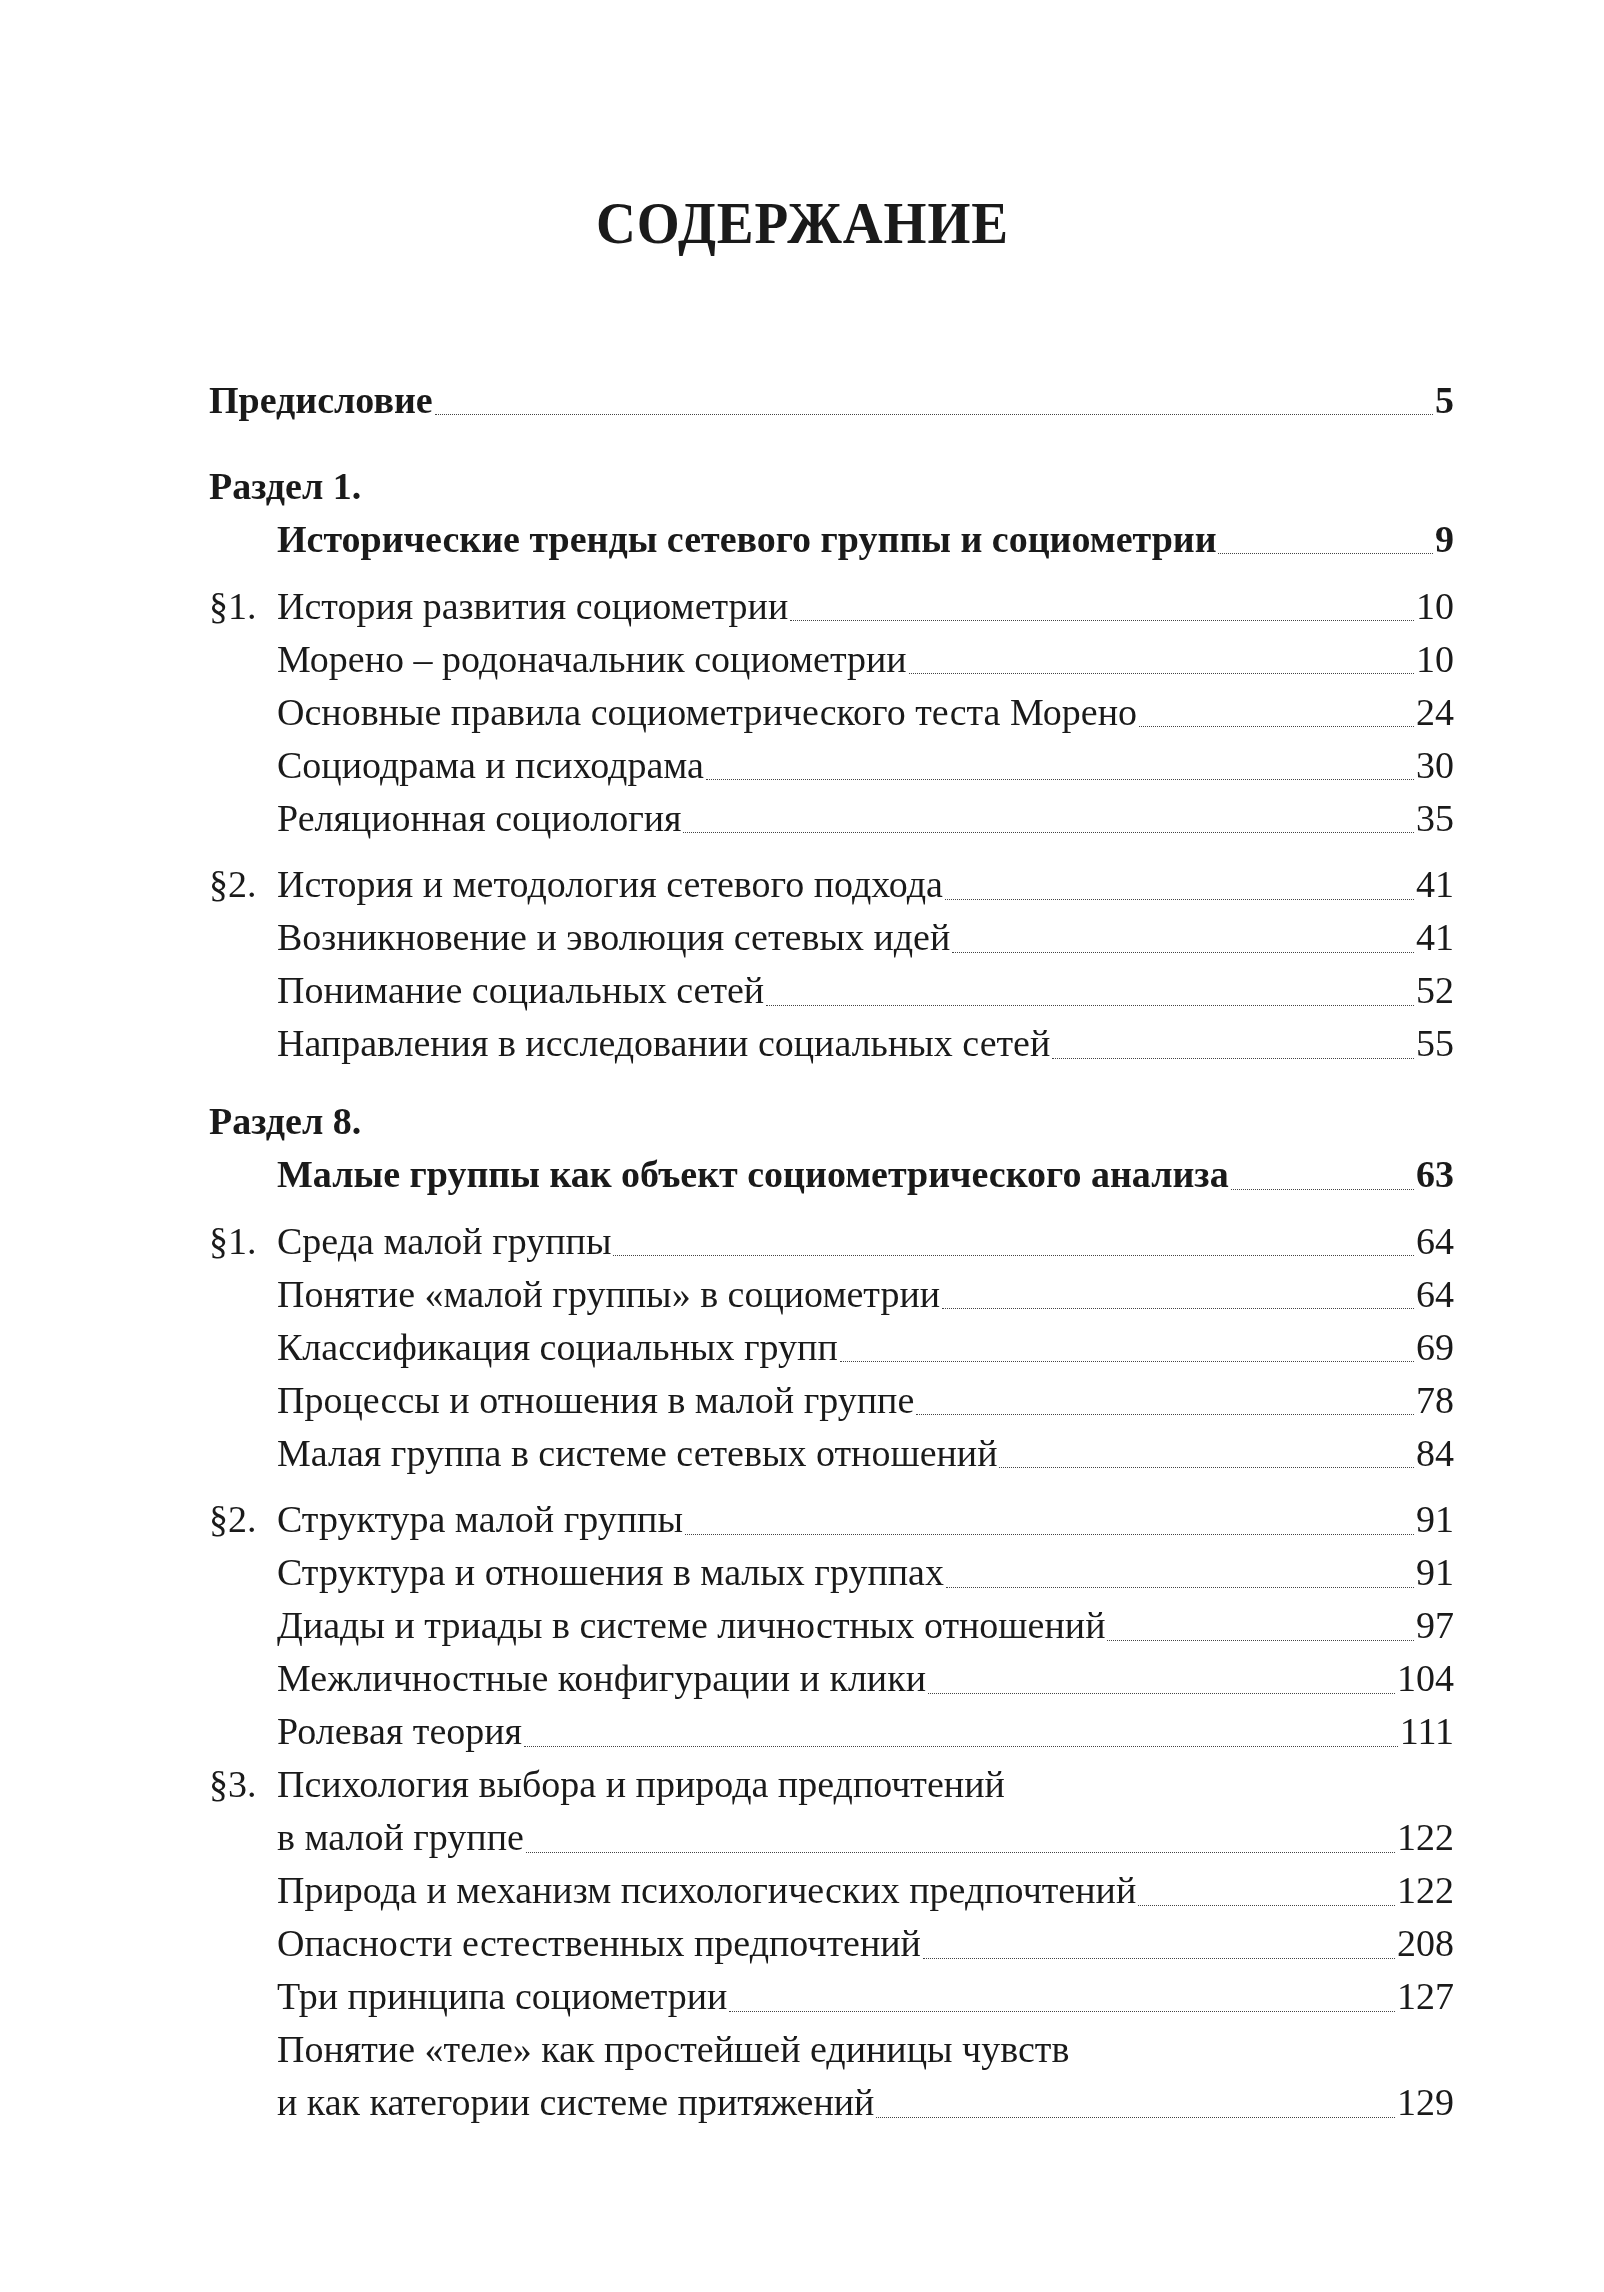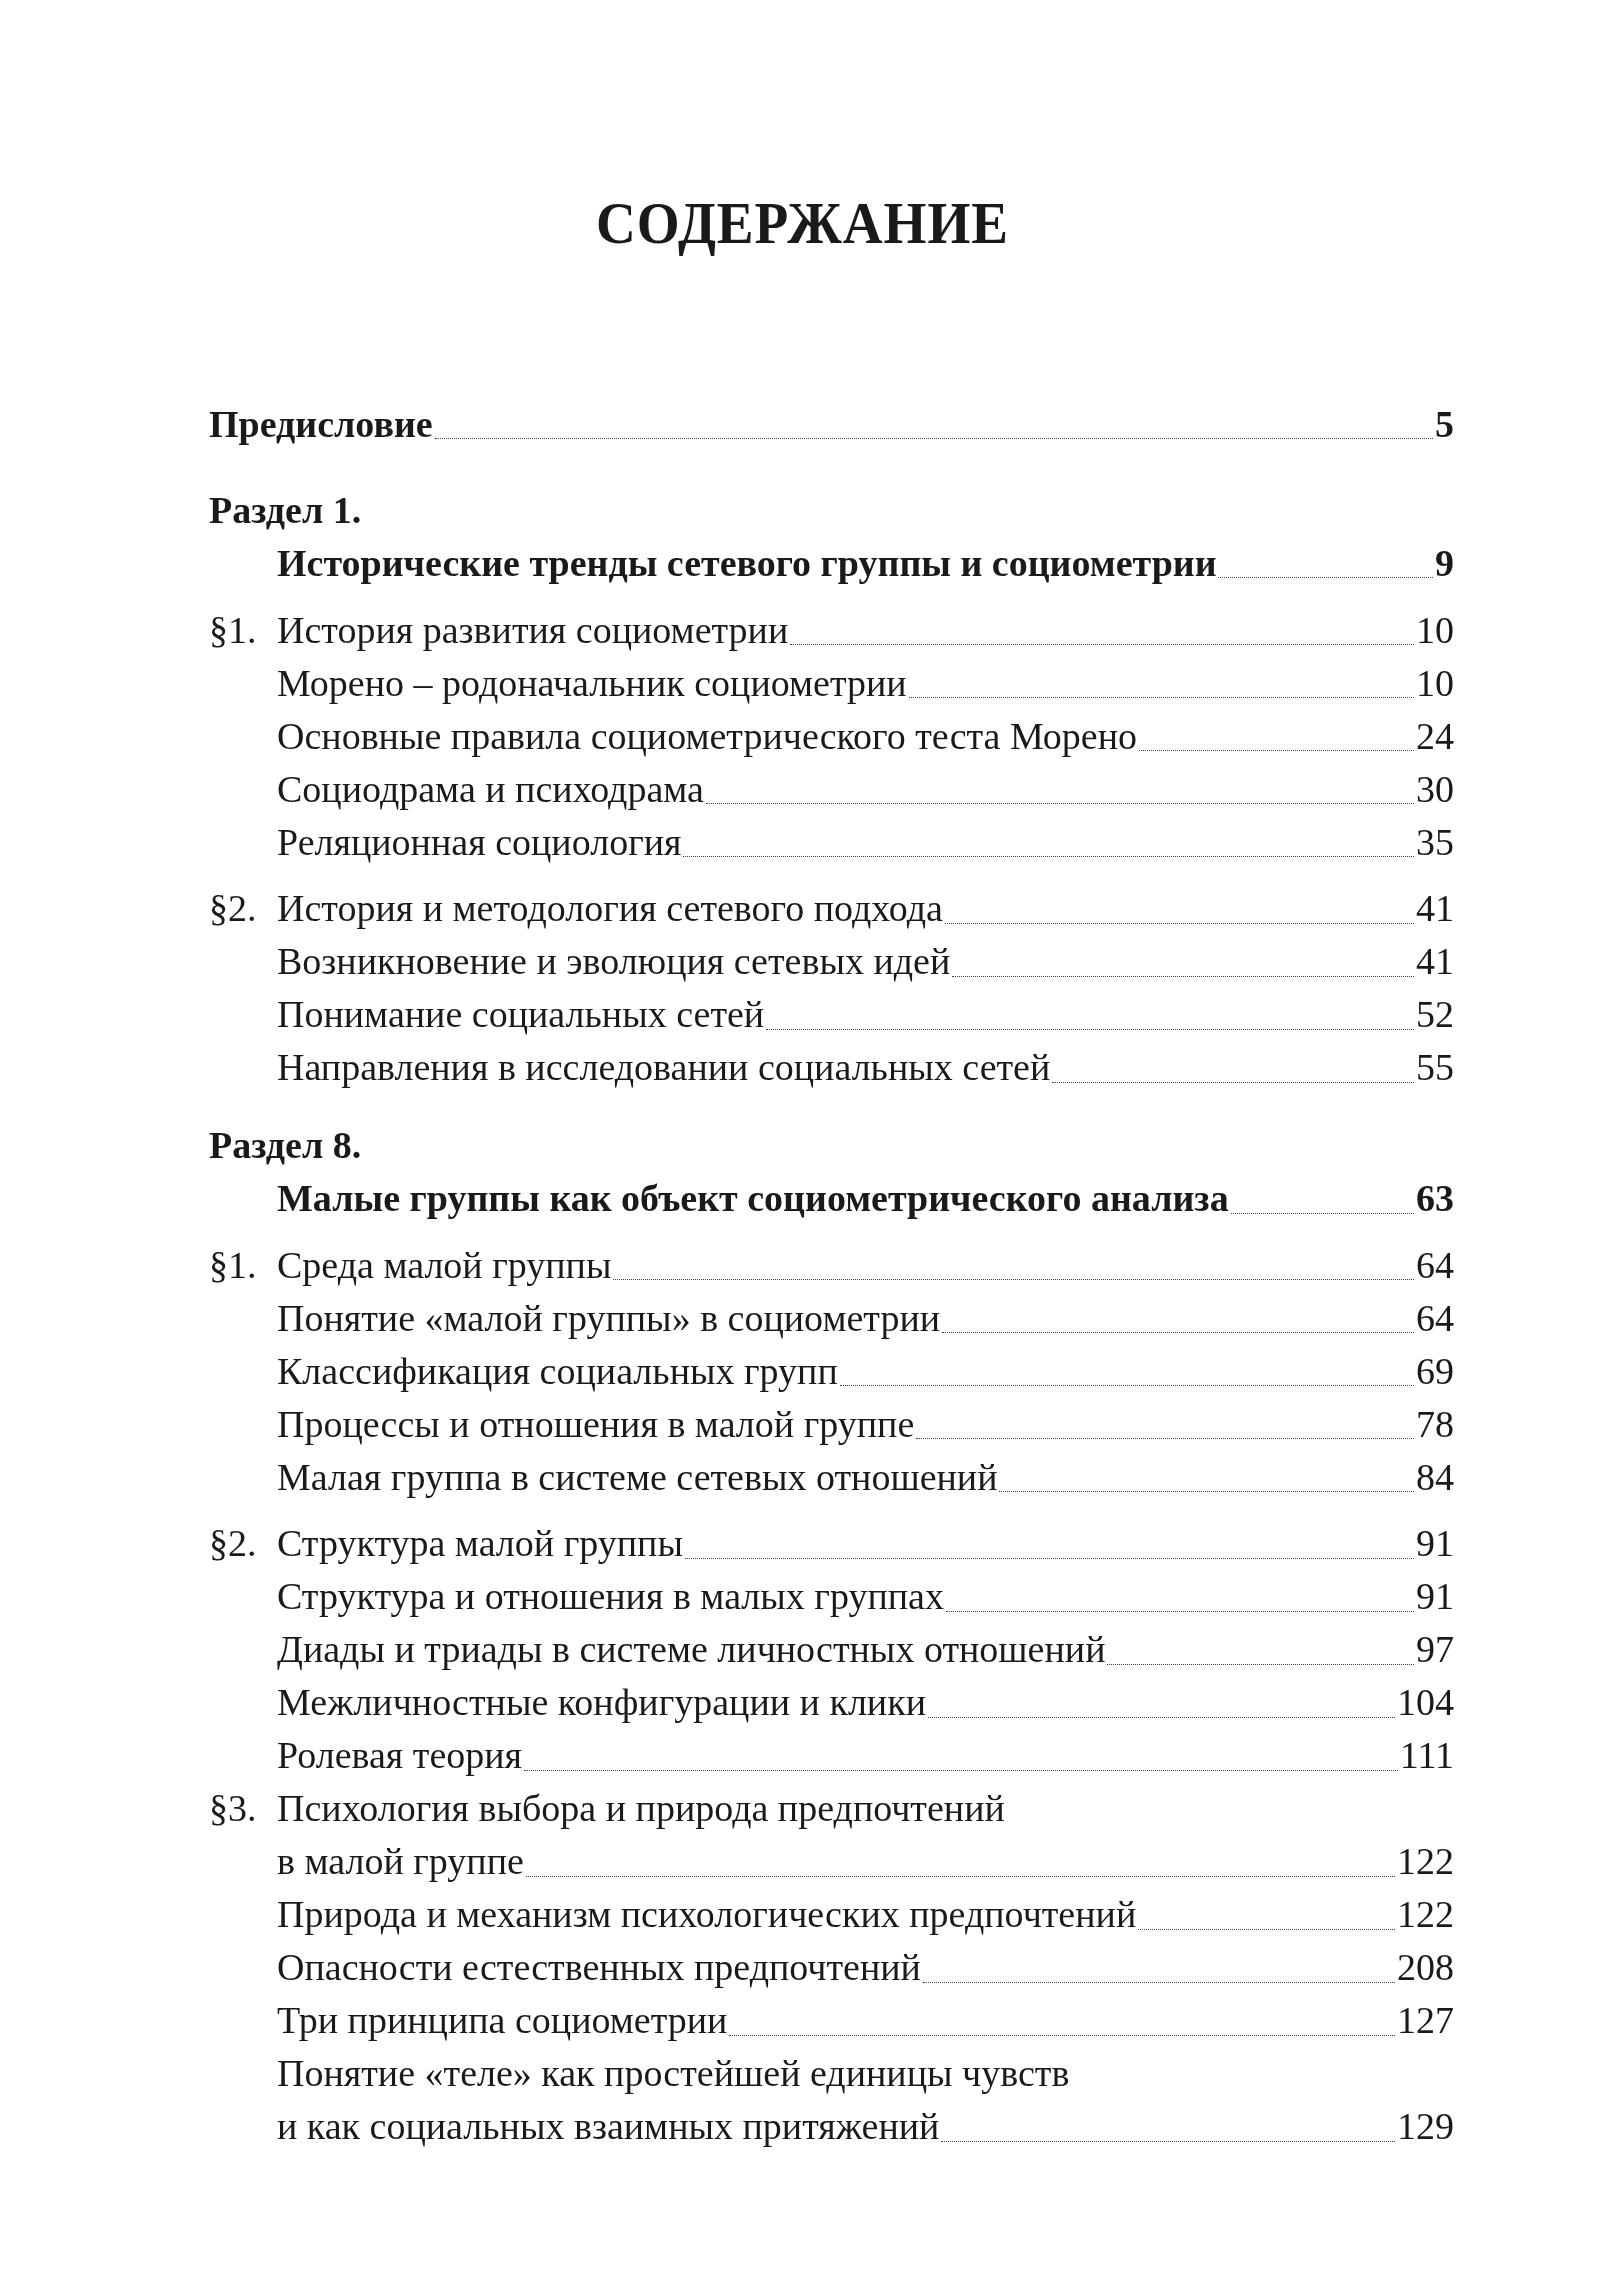--- a/index.html
+++ b/index.html
@@ -1,20 +1,20 @@
 <!DOCTYPE html>
 <html><head>
 <meta charset="utf-8">
 <style>
   html, body { margin:0; padding:0; background:#ffffff; }
   body { width:1605px; height:2292px; position:relative; overflow:hidden;
          font-family:"Liberation Serif", serif; color:#1a1a1a; }
   .title { position:absolute; top:189px; left:0; width:1605px; text-align:center;
            font-weight:bold; font-size:60px; letter-spacing:1px; transform:scaleX(0.92); }
-  .toc { position:absolute; left:209px; width:1245px; top:374px;margin-top:24px; }
+  .toc { position:absolute; left:209px; width:1245px; top:374px; }
   .row { position:relative; display:flex; align-items:flex-end; font-size:38px; line-height:53px; height:53px; }
   .row.bold { font-weight:bold; }
   .prefix { position:absolute; left:0; }
   .indent { padding-left:68px; }
   .text { white-space:nowrap; }
   .leader { flex:1; border-bottom:1.9px dotted #444; margin:0 1.9px 11.6px 1.9px; height:0; }
   .page { white-space:nowrap; text-align:right; }
   .gap-s { height:13.6px; }
   .gap-m { height:25px; }
   .gap-l { height:33px; }
@@ -186,19 +186,19 @@
   </div>
   <div class="row indent">
     <span class="text">Три принципа социометрии</span>
     <span class="leader"></span>
     <span class="page">127</span>
   </div>
   <div class="row indent">
     <span class="text">Понятие «теле» как простейшей единицы чувств</span>
   </div>
   <div class="row indent">
-    <span class="text">и как социальных взаимных притяжений</span>
+    <span class="text">и как категории системе притяжений</span>
     <span class="leader"></span>
     <span class="page">129</span>
   </div>
 
 </div>
 
 
 </body></html>

